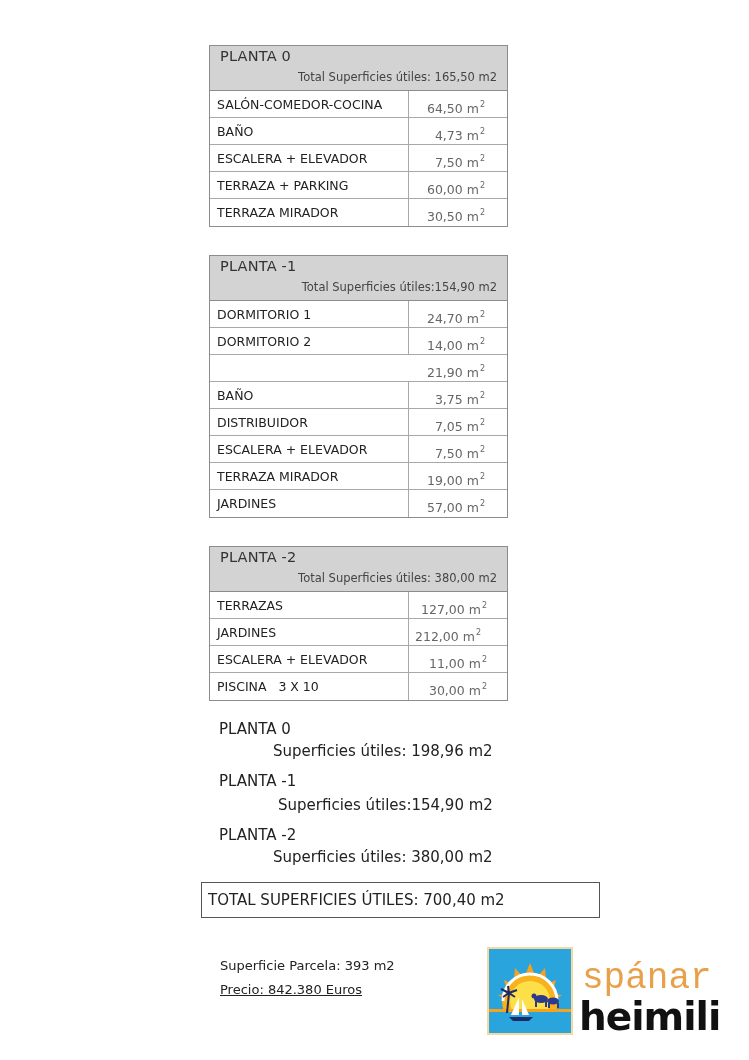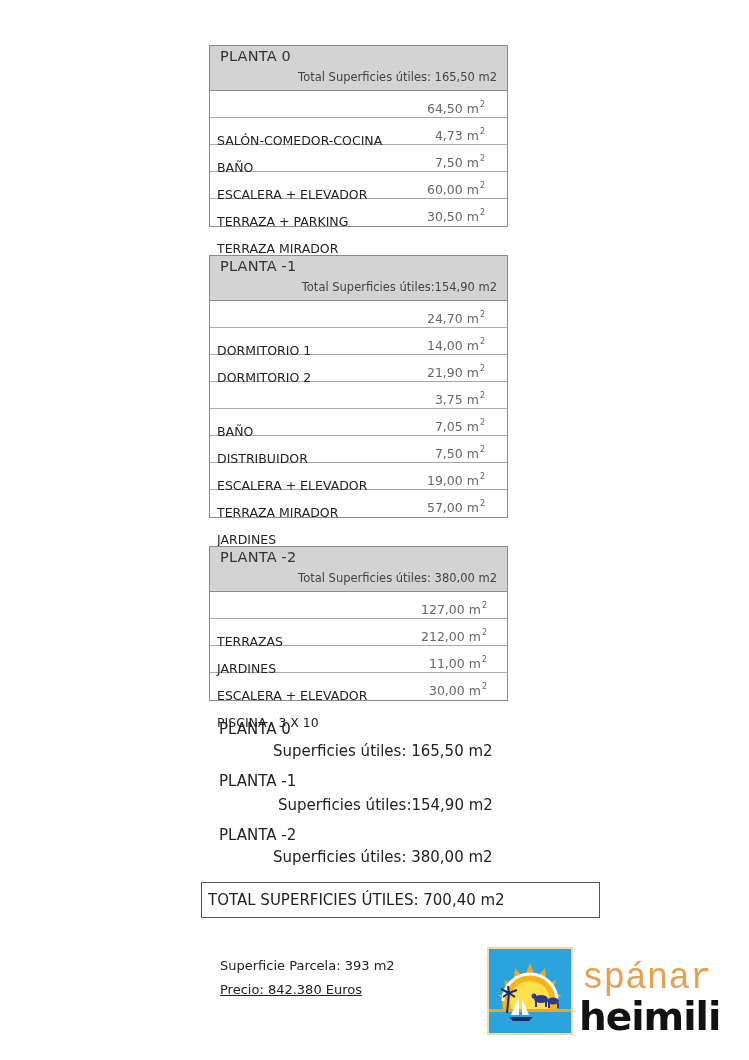--- a/index.html
+++ b/index.html
@@ -6,21 +6,21 @@
     body { width: 749px; height: 1060px; position: relative; overflow: hidden;
            font-family: "DejaVu Sans", sans-serif; color: #222; }
     .tbl { position: absolute; left: 209px; width: 299px; border: 1px solid #8c8c8c;
            border-collapse: collapse; box-sizing: border-box; }
     .tbl-head { background: #d3d3d3; height: 45px; border-bottom: 1px solid #8c8c8c; position: relative; box-sizing: border-box; }
     .tbl-head .title { position: absolute; left: 10px; top: 2px; font-size: 14.5px; color: #333; letter-spacing: 0.2px; }
     .tbl-head .total { position: absolute; right: 10px; top: 24px; font-size: 11.5px; color: #444; }
     .row { display: flex; height: 27px; border-bottom: 1px solid #a8a8a8; box-sizing: border-box; }
     .row:last-child { border-bottom: none; }
     .row .name { width: 199px; border-right: 1px solid #a8a8a8; font-size: 12.5px; color: #222;
-                 padding-left: 7px; line-height: 28px; box-sizing: border-box; white-space: pre; margin-top: 36px; }
+                 padding-left: 7px; line-height: 28px; box-sizing: border-box; white-space: pre; }
     .row .val { flex: 1; text-align: right; padding-right: 22px; font-size: 12.5px; color: #666;
                 line-height: 28px; box-sizing: border-box; }
     .row .val sup { font-size: 8px; vertical-align: 6px; margin-left: 1px; }
     .summary { position: absolute; font-size: 15px; color: #222; }
     .total-box { position: absolute; left: 201px; top: 882px; width: 399px; height: 36px;
                  border: 1px solid #555; box-sizing: border-box; font-size: 15px; color: #222;
                  line-height: 34px; padding-left: 6px; white-space: nowrap; }
     .info { position: absolute; left: 220px; font-size: 13px; color: #222; }
     .logo-square { position: absolute; left: 487px; top: 947px; width: 86px; height: 88px;
                    background: #2aa4dc; border: 2px solid #f6d9a0; box-sizing: border-box; overflow: hidden; }
@@ -101,34 +101,34 @@
   <div class="tbl-head">
     <span class="title">PLANTA -2</span>
     <span class="total">Total Superficies útiles: 380,00 m2</span>
   </div>
   <div class="row">
       <span class="name">TERRAZAS</span>
       <span class="val" style="padding-right:20px;"><span>127,00 m</span><sup>2</sup></span>
     </div>
   <div class="row">
       <span class="name">JARDINES</span>
-      <span class="val" style="padding-right:20px;"><span>212,00 m</span><sup>2</sup></span>
+      <span class="val" style="padding-right:20px;text-align:center;"><span>212,00 m</span><sup>2</sup></span>
     </div>
   <div class="row">
       <span class="name">ESCALERA + ELEVADOR</span>
       <span class="val" style="padding-right:20px;"><span>11,00 m</span><sup>2</sup></span>
     </div>
   <div class="row">
       <span class="name">PISCINA   3 X 10</span>
       <span class="val" style="padding-right:20px;"><span>30,00 m</span><sup>2</sup></span>
     </div>
 </div>
 
 <div class="summary" style="left:219px; top:720px;">PLANTA 0</div>
-<div class="summary" style="left:273px; top:742px;">Superficies útiles: 165,50 m2</div>
+<div class="summary" style="left:273px; top:742px;">Superficies útiles: 198,96 m2</div>
 <div class="summary" style="left:219px; top:772px;">PLANTA -1</div>
 <div class="summary" style="left:278px; top:796px;">Superficies útiles:154,90 m2</div>
 <div class="summary" style="left:219px; top:826px;">PLANTA -2</div>
 <div class="summary" style="left:273px; top:848px;">Superficies útiles: 380,00 m2</div>
 
 <div class="total-box">TOTAL SUPERFICIES ÚTILES: 700,40 m2</div>
 
 <div class="info" style="top:958px;">Superficie Parcela: 393 m2</div>
 <div class="info" style="top:982px;text-decoration:underline;">Precio: 842.380 Euros</div>
 

